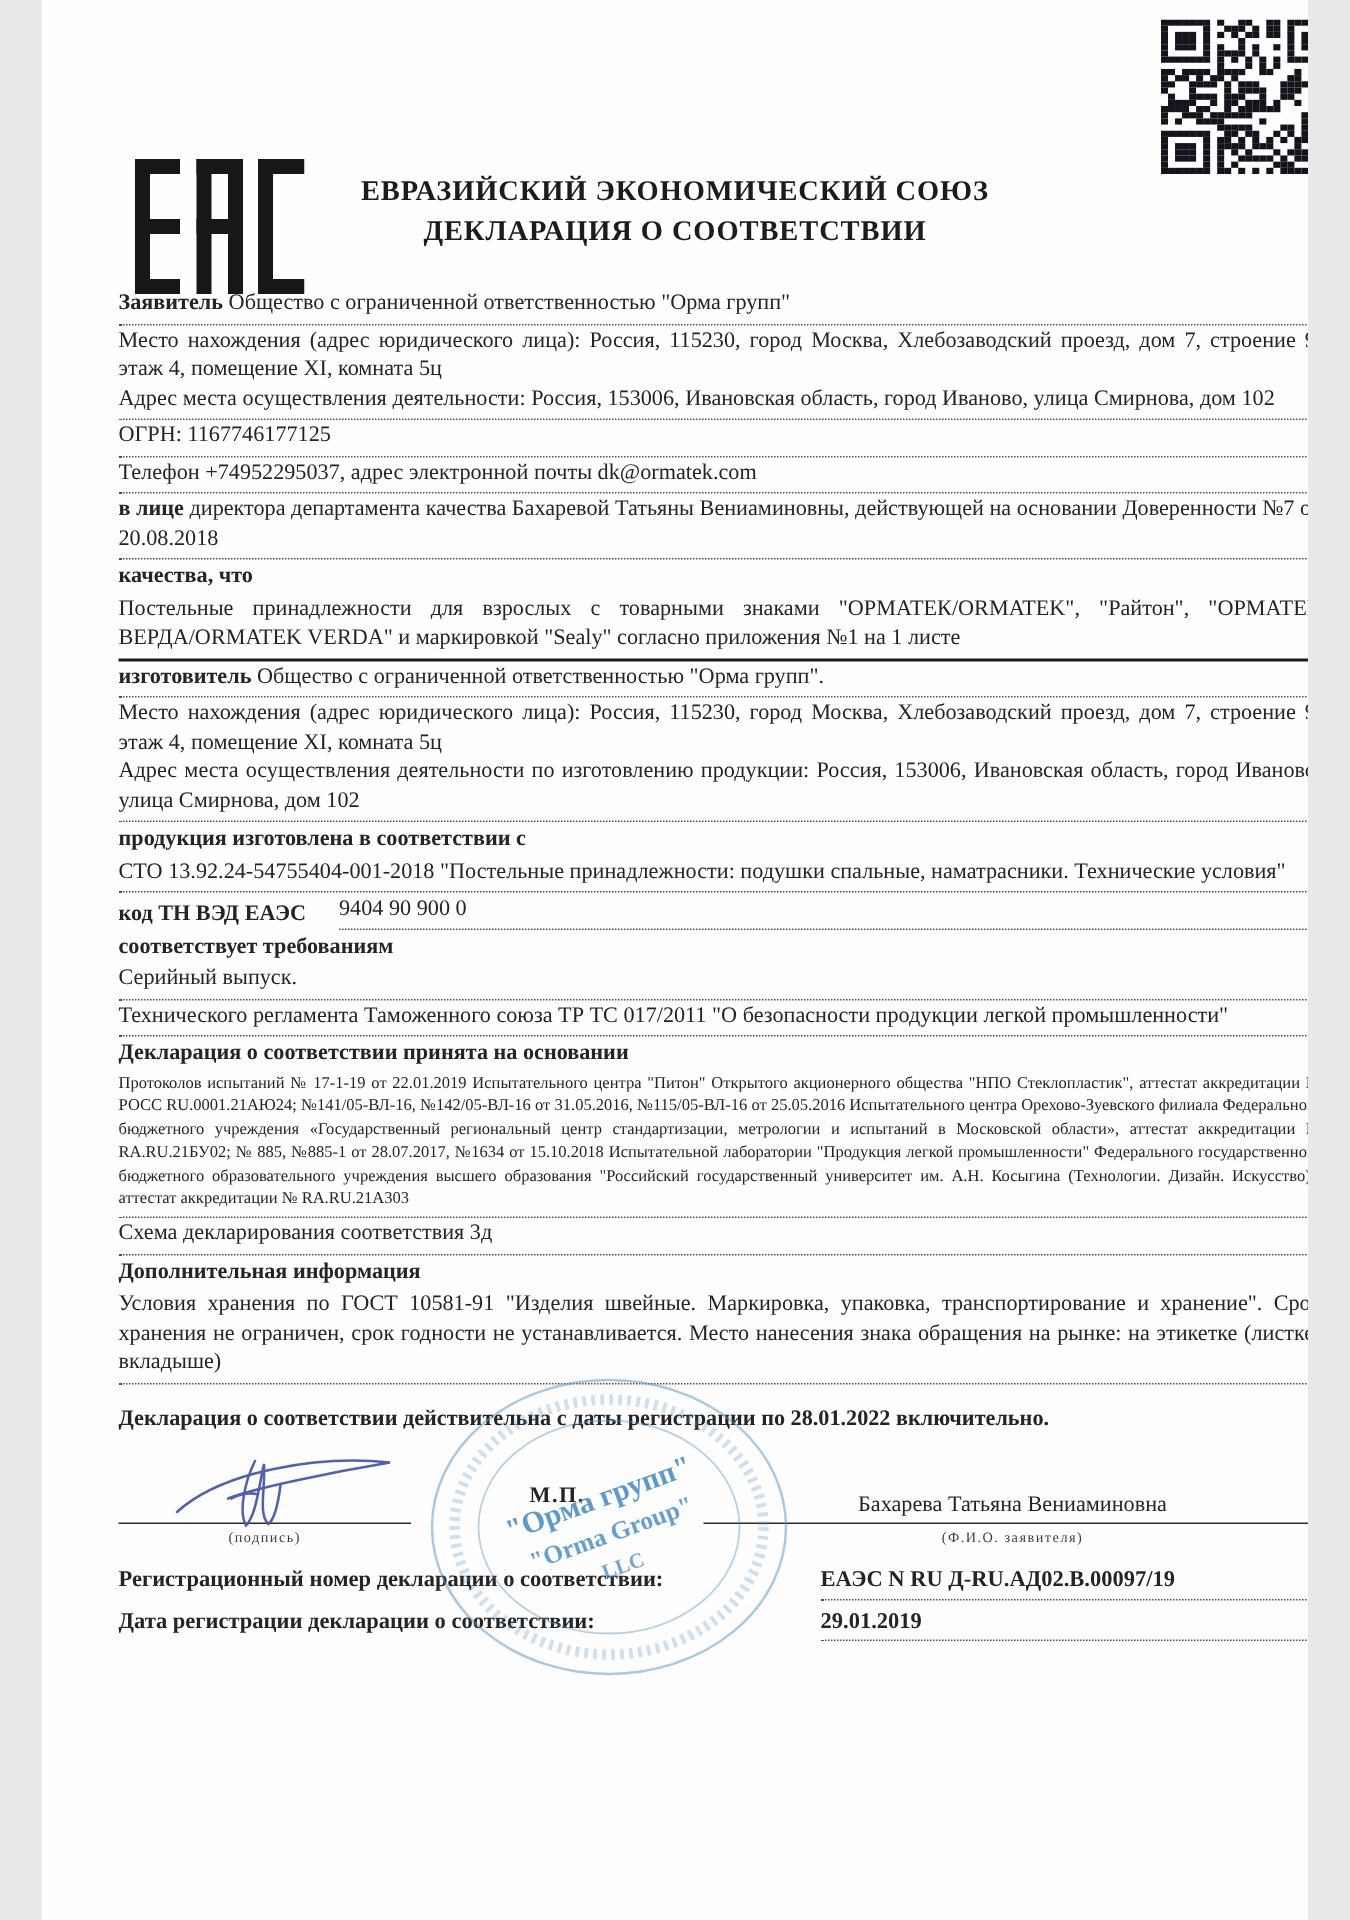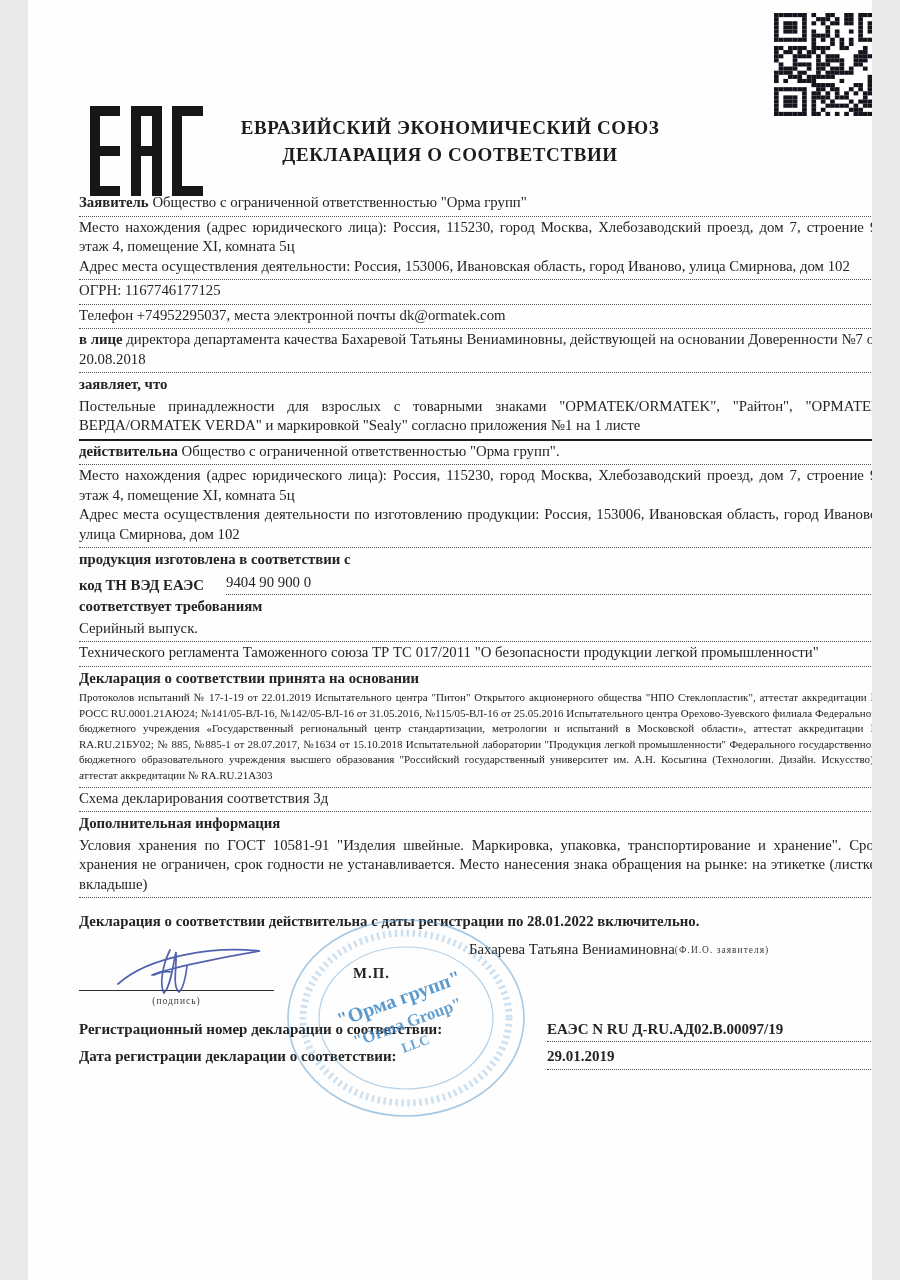--- a/index.html
+++ b/index.html
@@ -23,21 +23,21 @@
   .tnved-label{white-space:nowrap;}
   .tnved-value{flex:1;margin-left:22px;border-bottom:1px dotted #4f4f4f;padding-bottom:2px;}
   .validity-row{margin-top:12px;padding:2px 0;font-weight:bold;}
   
   .sig-area{display:flex;margin-top:6px;height:72px;}
   .sig-col1{width:195px;position:relative;display:flex;flex-direction:column;justify-content:flex-end;}
   .sig-col1 .line{border-bottom:1.6px solid #2a2a2a;}
   .sig-svg{position:absolute;left:35px;bottom:16px;width:150px;height:52px;}
   .sig-col2{width:195px;display:flex;align-items:flex-start;justify-content:center;padding-top:24px;
             font-weight:bold;letter-spacing:1px;}
-  .sig-col3{flex:1;display:flex;text-align:center;}
+  .sig-col3{flex:1;display:flex;flex-direction:column;justify-content:flex-end;text-align:center;}
   .sig-col3 .line{border-bottom:1.6px solid #2a2a2a;}
   .fio{padding-bottom:1px;}
   .caption{font-size:9.5px;letter-spacing:1px;color:#3d3d3d;padding-top:1px;text-align:center;}
   
   .reg{display:grid;grid-template-columns:468px 1fr;row-gap:5px;margin-top:8px;font-weight:bold;font-size:15px;}
   .reg-value{border-bottom:1px dotted #4f4f4f;padding-bottom:2px;}
   
   .stamp{position:absolute;left:252px;top:912px;width:252px;height:212px;pointer-events:none;}
 </style>
 </head>
@@ -407,50 +407,53 @@
     <div class="row dotted just">
       <div>Место нахождения (адрес юридического лица): Россия, 115230, город Москва, Хлебозаводский проезд, дом 7, строение 9, этаж 4, помещение XI, комната 5ц</div>
       <div>Адрес места осуществления деятельности: Россия, 153006, Ивановская область, город Иваново, улица Смирнова, дом 102</div>
     </div>
 
     <div class="row dotted">
       <span>ОГРН: 1167746177125</span>
     </div>
 
     <div class="row dotted">
-      <span>Телефон +74952295037, места электронной почты dk@ormatek.com</span>
+      <span>Телефон +74952295037, адрес электронной почты dk@ormatek.com</span>
     </div>
 
     <div class="row dotted">
       <span class="b">в лице</span>
       <span>директора департамента качества Бахаревой Татьяны Вениаминовны, действующей на основании Доверенности №7 от 20.08.2018</span>
     </div>
 
     <div class="row head">
-      <span class="b">заявляет, что</span>
+      <span class="b">качества, что</span>
     </div>
 
     <div class="row solid just">
       <span>Постельные принадлежности для взрослых с товарными знаками "ОРМАТЕК/ORMATEK", "Райтон", "ОРМАТЕК ВЕРДА/ORMATEK VERDA" и маркировкой "Sealy" согласно приложения №1 на 1 листе</span>
     </div>
 
     <div class="row dotted">
-      <span class="b">действительна</span>
+      <span class="b">изготовитель</span>
       <span>Общество с ограниченной ответственностью "Орма групп".</span>
     </div>
 
     <div class="row dotted just">
       <div>Место нахождения (адрес юридического лица): Россия, 115230, город Москва, Хлебозаводский проезд, дом 7, строение 9, этаж 4, помещение XI, комната 5ц</div>
       <div>Адрес места осуществления деятельности по изготовлению продукции: Россия, 153006, Ивановская область, город Иваново, улица Смирнова, дом 102</div>
     </div>
 
     <div class="row head">
       <span class="b">продукция изготовлена в соответствии с</span>
     </div>
 
+    <div class="row dotted just">
+      <span>СТО 13.92.24-54755404-001-2018 "Постельные принадлежности: подушки спальные, наматрасники. Технические условия"</span>
+    </div>
 
     <div class="tnved-row">
       <span class="b tnved-label">код ТН ВЭД ЕАЭС</span>
       <span class="tnved-value"><span>9404 90 900 0</span></span>
     </div>
 
     <div class="row head">
       <span class="b">соответствует требованиям</span>
     </div>
 

